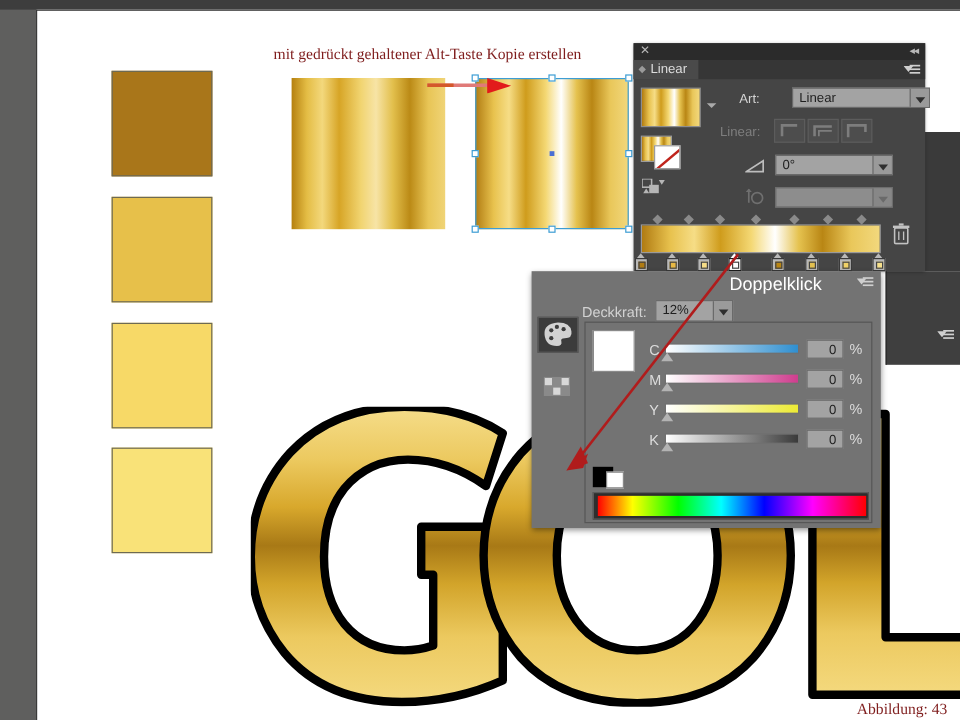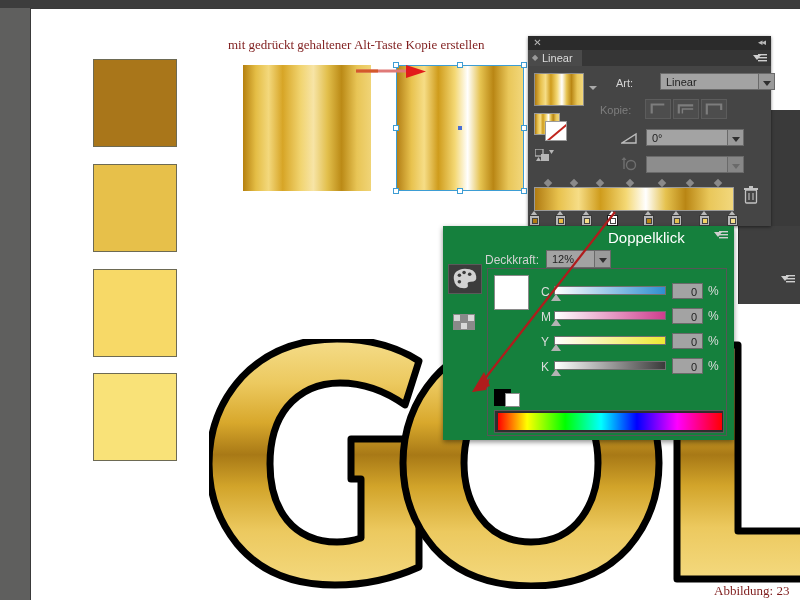--- a/index.html
+++ b/index.html
@@ -210,21 +210,21 @@
   }
   .stop.sel .house{background:#ffffff;border-color:#1c1c1c;}
   .stop.sel .roof{border-bottom-color:#ffffff;}
   .trash{
     position:absolute;left:216px;top:120px;width:14px;height:18px;
   }
 
   
   #panel-color{
     position:absolute;left:443px;top:226px;width:291px;height:214px;
-    background:#15803d;box-shadow:0 2px 5px rgba(0,0,0,.45);text-align:center;
+    background:#737373;box-shadow:0 2px 5px rgba(0,0,0,.45);text-align:center;
   }
   #panel-color .hdr{position:relative;height:24px;}
   .dk-label{
     position:absolute;left:165px;top:3px;color:#ffffff;font-size:15px;
   }
   .deck-label{position:absolute;left:42px;top:27px;color:#d2d2d2;font-size:12px;}
   #f-deck{left:103px;top:24px;width:65px;height:18px;}
   .left-icons{position:absolute;left:5px;top:38px;width:40px;height:70px;}
   .icon-box{
     position:absolute;left:0;width:34px;height:30px;background:#3c3c3c;
@@ -303,21 +303,21 @@
   <div id="selbox"></div>
 
   <div class="red-text" id="hint-alt">mit gedrückt gehaltener Alt-Taste Kopie erstellen</div>
 
   <svg id="arrow-copy" viewBox="0 0 75 14">
     <line x1="0" y1="7" x2="52" y2="7" stroke="#e07a78" stroke-width="3"></line>
     <line x1="0" y1="7" x2="22" y2="7" stroke="#d4582a" stroke-width="3"></line>
     <polygon points="50,1 70,7.5 50,14" fill="#e21b1b"></polygon>
   </svg>
 
-  <div class="red-text" id="fig-caption">Abbildung: 23</div>
+  <div class="red-text" id="fig-caption">Abbildung: 43</div>
 
   <svg id="goldword" viewBox="0 0 622 250">
     <defs>
       <linearGradient id="letgrad" x1="0" y1="0" x2="0" y2="1">
         <stop offset="0%" stop-color="#f5dd8a"></stop>
         <stop offset="18%" stop-color="#ecc95f"></stop>
         <stop offset="34%" stop-color="#d8a82c"></stop>
         <stop offset="47%" stop-color="#a87916"></stop>
         <stop offset="60%" stop-color="#d2a42a"></stop>
         <stop offset="78%" stop-color="#ecc95f"></stop>
@@ -401,21 +401,21 @@
       <polygon points="14,1 19,1 16.5,5" fill="#b6b6b6"></polygon>
       <polygon points="1,12 6,12 3.5,8" fill="#b6b6b6"></polygon>
     </svg>
 
     <div class="label-art">Art:</div>
     <div class="field" id="f-art">
       <span class="val">Linear</span>
       <span class="drop"></span>
     </div>
 
-    <div class="label-kontur">Kopie:</div>
+    <div class="label-kontur">Linear:</div>
     <div class="stroke-btn" id="sb1">
       <svg viewBox="0 0 26 20" width="24" height="18">
         <path d="M6 15 L6 5 L20 5" stroke="#7d7d7d" stroke-width="2.4" fill="none"></path>
       </svg>
     </div>
     <div class="stroke-btn" id="sb2">
       <svg viewBox="0 0 26 20" width="24" height="18">
         <path d="M5 15 L5 6 L21 6" stroke="#7d7d7d" stroke-width="2.4" fill="none"></path>
         <path d="M9 15 L9 10 L21 10" stroke="#7d7d7d" stroke-width="1.6" fill="none"></path>
       </svg>

